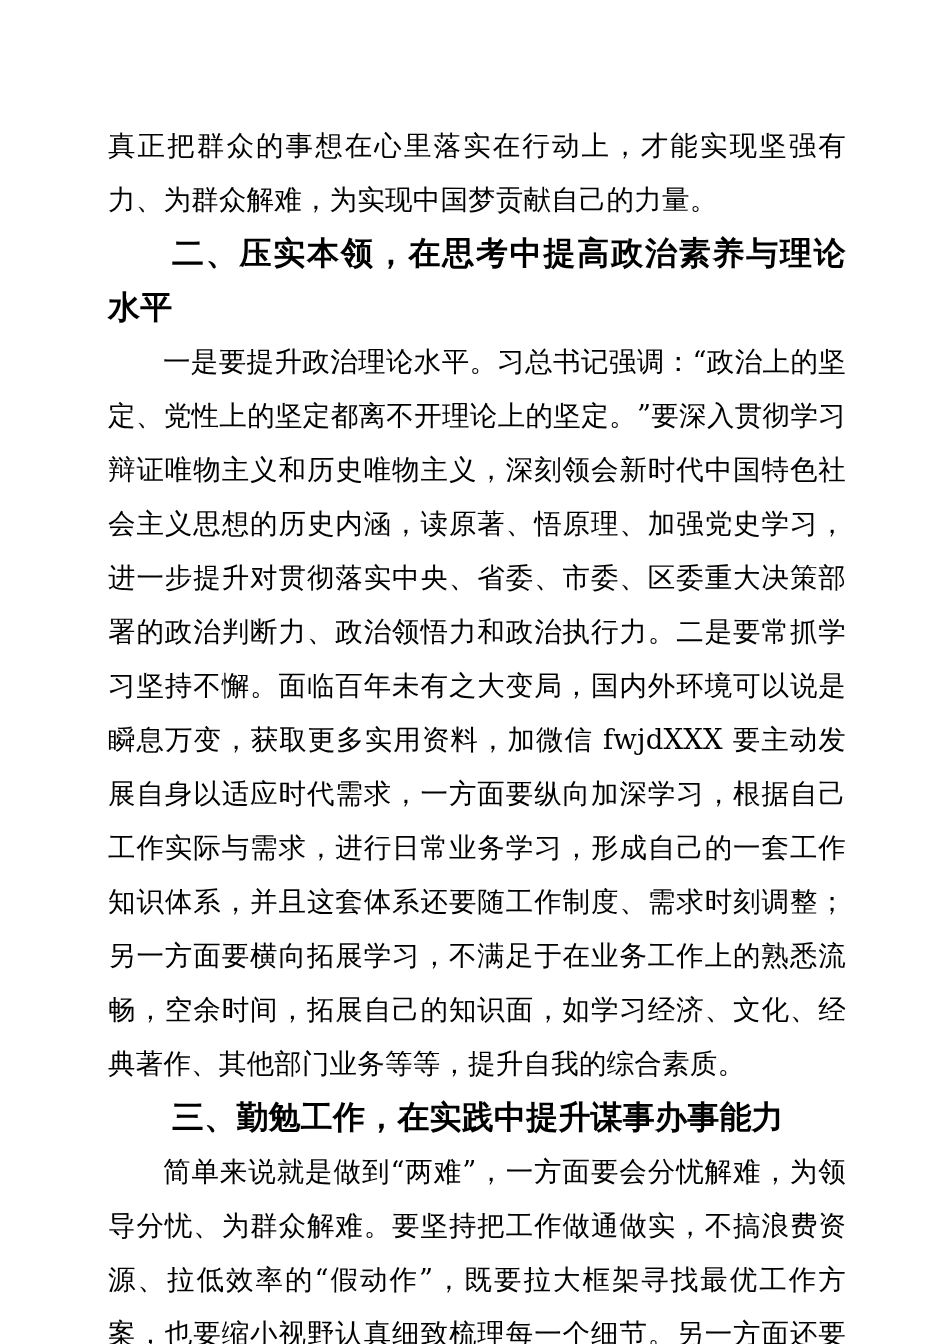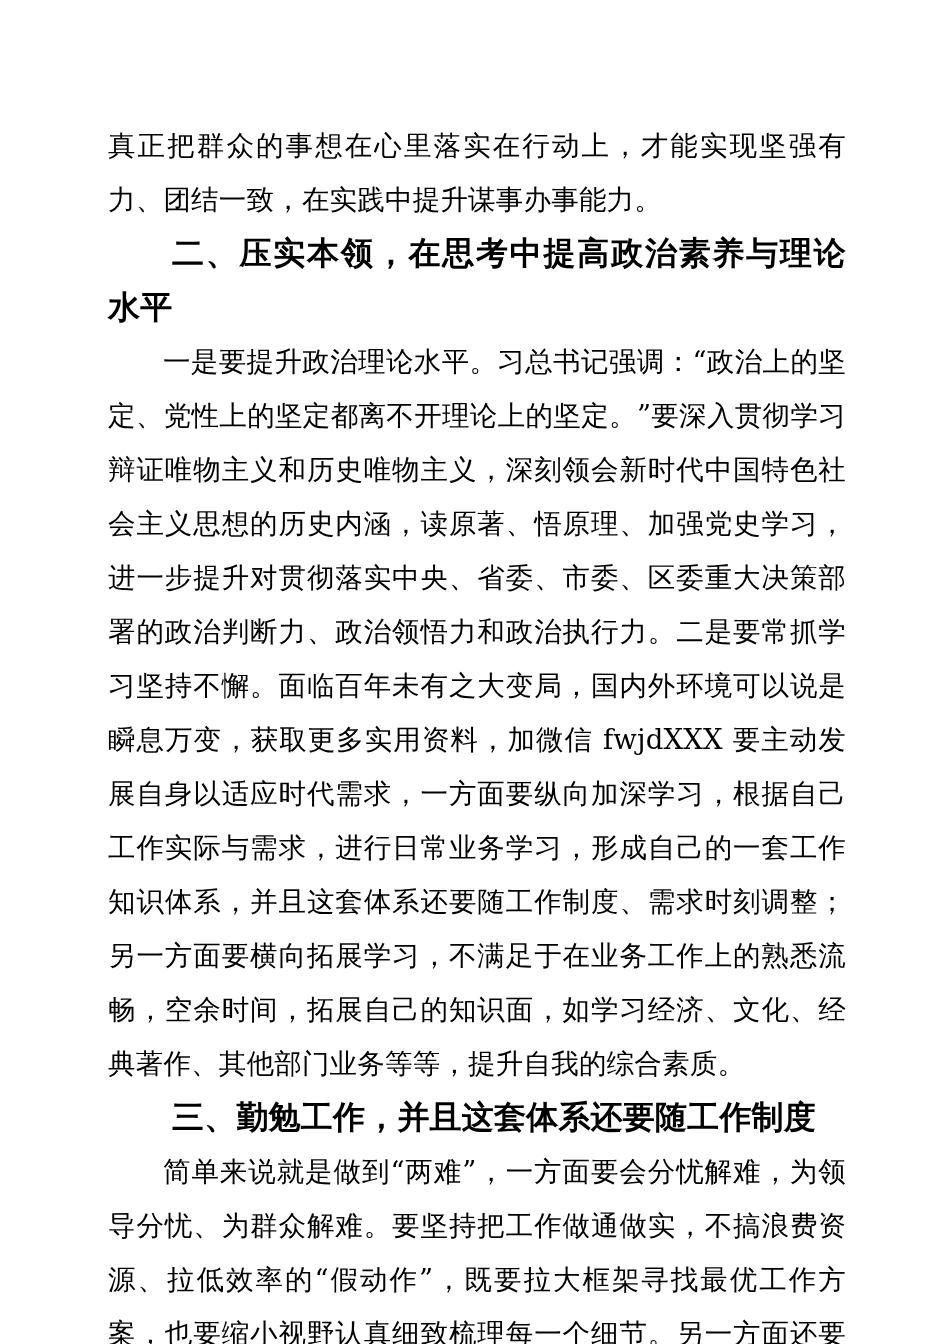--- a/index.html
+++ b/index.html
@@ -49,24 +49,24 @@
   .blk {
     margin-bottom: 0px;
   }
 </style>
 </head>
 <body>
 
 <div class="page">
   <div class="doc-body">
 
-    <p class="para cont blk">真正把群众的事想在心里落实在行动上，才能实现坚强有力、团结一致，在实践中提升谋事办事能力。</p>
+    <p class="para cont blk">真正把群众的事想在心里落实在行动上，才能实现坚强有力、为群众解难，为实现中国梦贡献自己的力量。</p>
 
     <h2 class="heading blk">二、压实本领，在思考中提高政治素养与理论水平</h2>
 
     <p class="para blk">一是要提升政治理论水平。习总书记强调：“政治上的坚定、党性上的坚定都离不开理论上的坚定。”要深入贯彻学习辩证唯物主义和历史唯物主义，深刻领会新时代中国特色社会主义思想的历史内涵，读原著、悟原理、加强党史学习，进一步提升对贯彻落实中央、省委、市委、区委重大决策部署的政治判断力、政治领悟力和政治执行力。二是要常抓学习坚持不懈。面临百年未有之大变局，国内外环境可以说是瞬息万变，获取更多实用资料，加微信 fwjdXXX 要主动发展自身以适应时代需求，一方面要纵向加深学习，根据自己工作实际与需求，进行日常业务学习，形成自己的一套工作知识体系，并且这套体系还要随工作制度、需求时刻调整；另一方面要横向拓展学习，不满足于在业务工作上的熟悉流畅，空余时间，拓展自己的知识面，如学习经济、文化、经典著作、其他部门业务等等，提升自我的综合素质。</p>
 
-    <h2 class="heading blk">三、勤勉工作，并且这套体系还要随工作制度</h2>
+    <h2 class="heading blk">三、勤勉工作，在实践中提升谋事办事能力</h2>
 
     <p class="para blk">简单来说就是做到“两难”，一方面要会分忧解难，为领导分忧、为群众解难。要坚持把工作做通做实，不搞浪费资源、拉低效率的“假动作”，既要拉大框架寻找最优工作方案，也要缩小视野认真细致梳理每一个细节。另一方面还要能攻坚克难，专项任务能攻坚，紧急任务能克难。开展工作时突发状况</p>
 
   </div>
 </div>
 
 </body></html>

